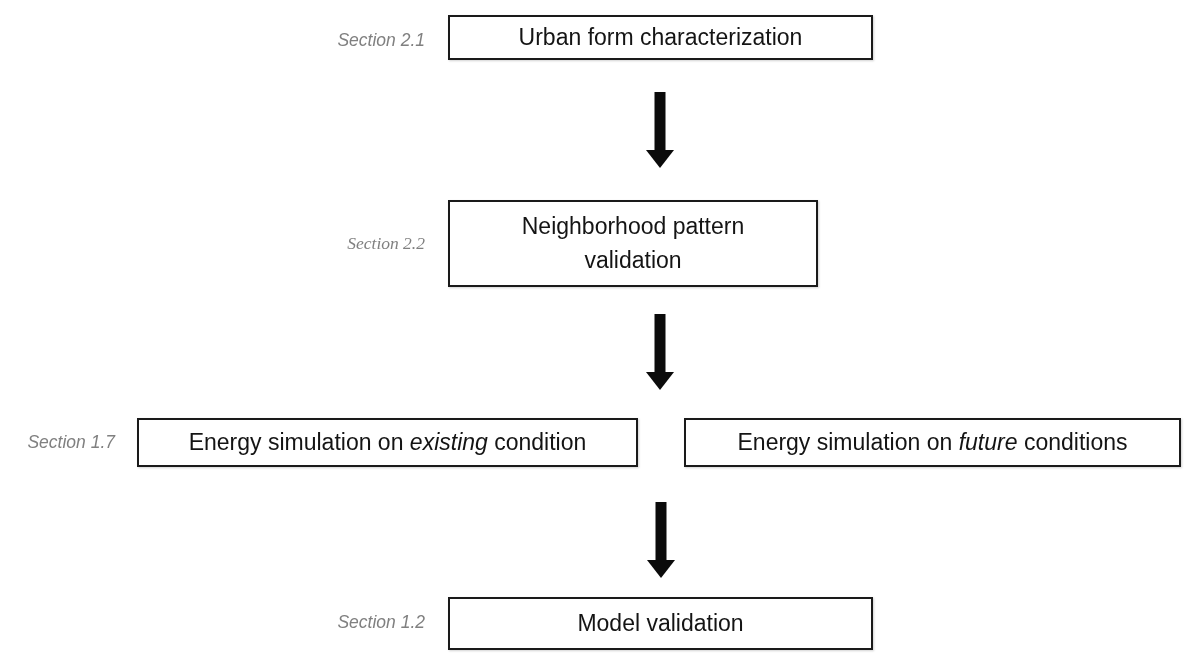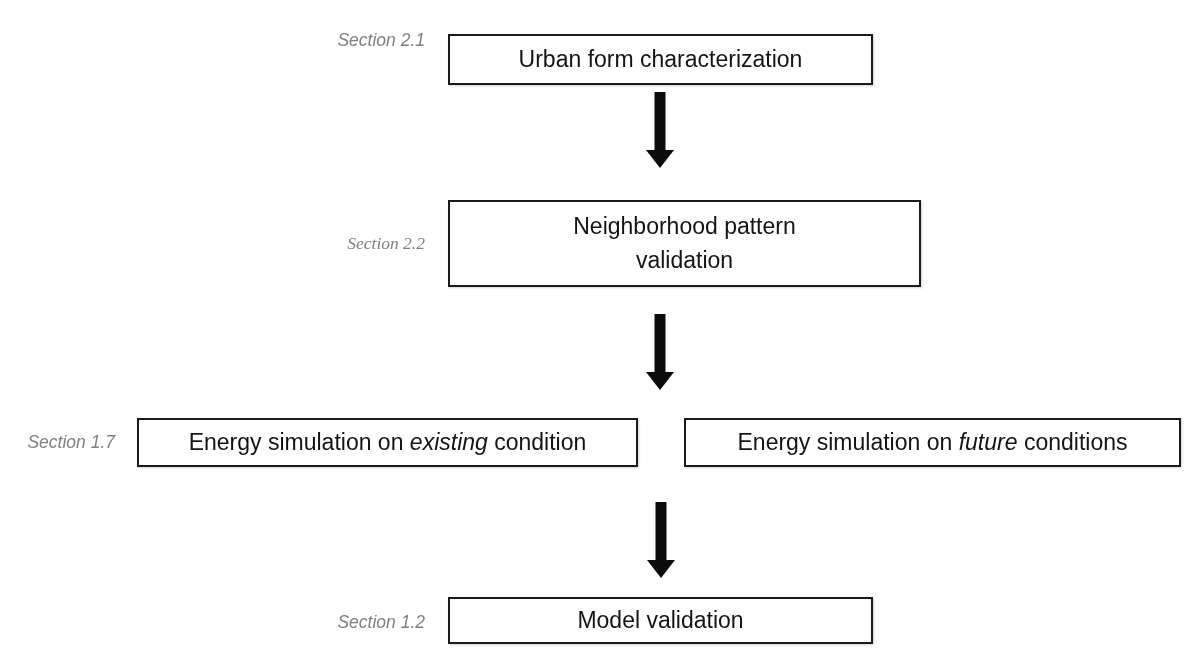--- a/index.html
+++ b/index.html
@@ -31,25 +31,25 @@
     display: flex;
     flex-direction: column;
     align-items: center;
     justify-content: center;
     text-align: center;
     color: var(--box-text);
     font-size: 23px;
     line-height: 1.45;
   }
   .box .em { font-style: italic; }
-  .box-row1 { left: 448px; top: 15px;  width: 425px; height: 51px; margin-top: 19px; }
-  .box-row2 { left: 448px; top: 200px; width: 473px; height: 87px; align-items: center; }
+  .box-row1 { left: 448px; top: 15px;  width: 425px; height: 45px; }
+  .box-row2 { left: 448px; top: 200px; width: 370px; height: 87px; align-items: center; }
   .box-row3-left  { left: 137px; top: 418px; width: 501px; height: 49px; }
   .box-row3-right { left: 684px; top: 418px; width: 497px; height: 49px; }
-  .box-row4 { left: 448px; top: 597px; width: 425px; height: 47px; }
+  .box-row4 { left: 448px; top: 597px; width: 425px; height: 53px; }
   .box-line { display: block; }
   .section-label {
     position: absolute;
     color: var(--section-label);
     font-style: italic;
     font-size: 17.5px;
     white-space: nowrap;
     transform: translateY(-50%);
     text-align: right;
   }

